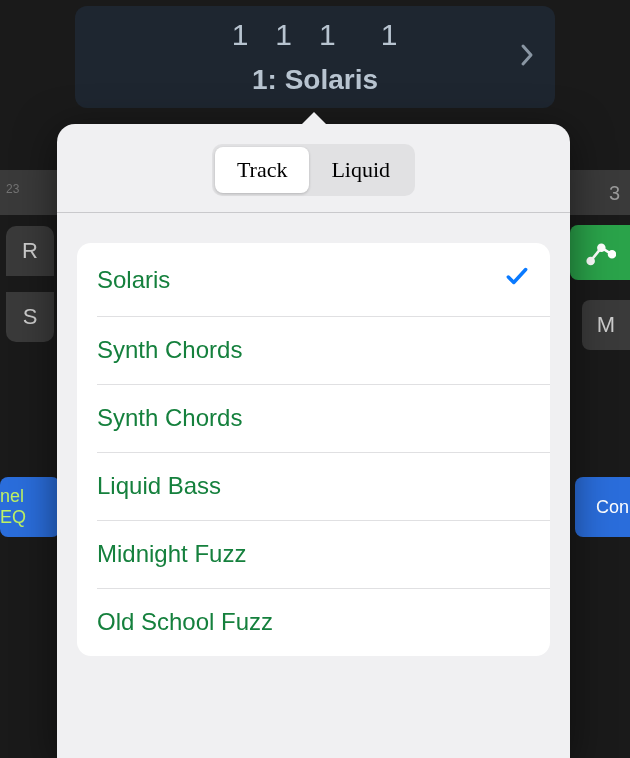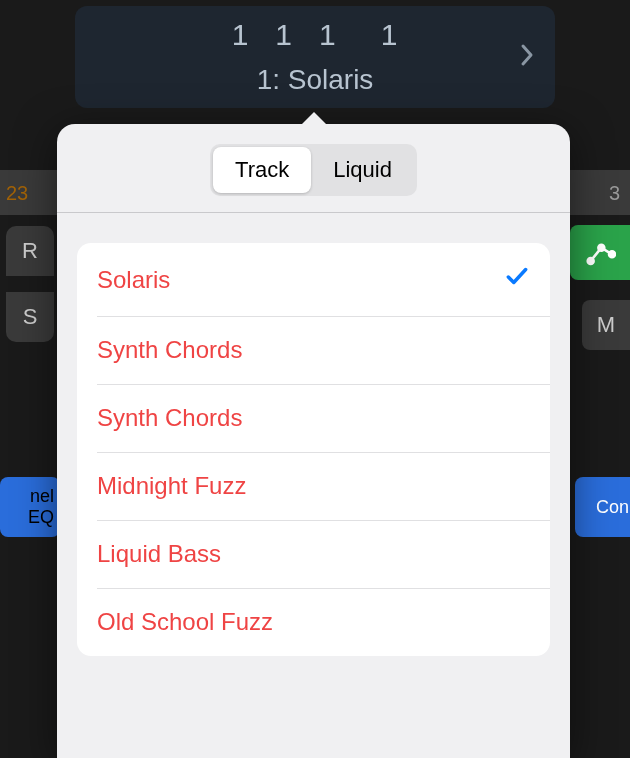--- a/index.html
+++ b/index.html
@@ -22,22 +22,22 @@
       top: 170px;
       left: 0;
       right: 0;
       height: 45px;
       background: #3a3a3a;
     }
     .bg-ruler-num-left {
       position: absolute;
       left: 6px;
       top: 182px;
-      color: #a16207;
-      font-size: 20px;
+      color: #737373;
+      font-size: 12px;
     }
     .bg-ruler-num-right {
       position: absolute;
       right: 10px;
       top: 182px;
       color: #999;
       font-size: 20px;
     }
     .bg-btn {
       position: absolute;
@@ -67,28 +67,27 @@
       color:#fff;
     }
     .bg-green svg { width:32px; height:32px; }
     .bg-eq {
       position: absolute;
       left: 0;
       top: 477px;
       width: 60px;
       height: 60px;
       background: #2a6ddb;
-      color: #000000;
+      color: #bef264;
       font-size: 18px;
       display: flex;
       align-items: center;
       justify-content: flex-end;
       padding-right: 6px;
       border-radius: 8px 8px 8px 8px;
-      text-align: right;
     }
     .bg-con {
       position: absolute;
       right: 0;
       top: 477px;
       width: 55px;
       height: 60px;
       background: #2a6ddb;
       color: #ffffff;
       font-size: 18px;
@@ -117,21 +116,21 @@
     .header-nums {
       display: flex;
       gap: 26px;
       font-size: 30px;
       font-weight: 400;
       letter-spacing: 1px;
     }
     .header-nums span:nth-child(3){margin-right:18px;}
     .header-title {
       font-size: 28px;
-      font-weight: 400;
+      font-weight: 700;
       margin-top: 12px;
     }
     .header-chevron {
       position: absolute;
       right: 20px;
       top: 50%;
       transform: translateY(-50%);
       color: #8a96a3;
     }
 
@@ -159,20 +158,21 @@
       border-bottom: 14px solid #f0f0f2;
     }
 
     .segmented {
       margin: 20px auto 16px;
       display: flex;
       background: #e1e1e3;
       border-radius: 10px;
       padding: 3px;
       width: fit-content;
+      font-family: Liberation Serif, serif;
     }
     .segmented button {
       border: none;
       background: transparent;
       font-size: 22px;
       padding: 10px 22px;
       border-radius: 8px;
       font-family: inherit;
       color: #000;
       cursor: pointer;
@@ -195,21 +195,21 @@
       background: #fff;
       border-radius: 14px;
       overflow: hidden;
     }
     .list-item {
       display: flex;
       align-items: center;
       justify-content: space-between;
       padding: 20px 20px;
       font-size: 24px;
-      color: #ef4444;
+      color: #15803d;
       cursor: pointer;
       position: relative;
     }
     .list-item + .list-item::before {
       content:'';
       position:absolute;
       top:0;
       left:20px;
       right:0;
       height:1px;
@@ -274,23 +274,23 @@
             </svg>
         </span>
       </div>
       <div class="list-item">
         <span>Synth Chords</span>
       </div>
       <div class="list-item">
         <span>Synth Chords</span>
       </div>
       <div class="list-item">
+        <span>Liquid Bass</span>
+      </div>
+      <div class="list-item">
         <span>Midnight Fuzz</span>
       </div>
       <div class="list-item">
-        <span>Liquid Bass</span>
-      </div>
-      <div class="list-item">
         <span>Old School Fuzz</span>
       </div>
     </div>
   </div>
 </div>
 
 </body></html>

